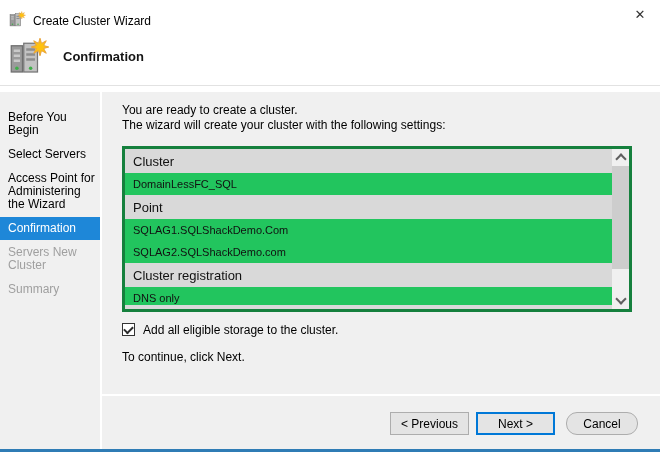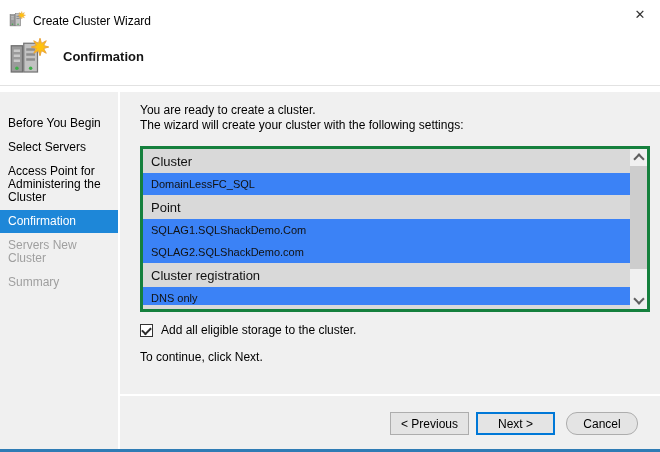--- a/index.html
+++ b/index.html
@@ -12,53 +12,53 @@
   .close-btn{width:40px;height:28px;display:flex;align-items:center;justify-content:center;
     font-size:13px;color:#333;cursor:default;}
   
   .header{height:57px;display:flex;align-items:center;padding:0 0 0 10px;background:#fff;
     border-bottom:1px solid #e2e2e2;}
   .header-icon{width:40px;height:44px;display:flex;align-items:center;}
   .header-title{font-size:13px;font-weight:bold;color:#151515;margin-left:13px;}
   .gap-strip{height:6px;background:#fff;}
   
   .body{position:absolute;top:92px;left:0;right:0;bottom:3px;display:flex;background:#f0f0f0;}
-  .sidebar{width:118px;flex:none;padding-top:20px;}
+  .sidebar{width:100px;flex:none;padding-top:14px;}
   .v-divider{width:2px;background:#fff;flex:none;}
   .right-col{flex:1;display:flex;flex-direction:column;min-width:0;}
   .main{height:302px;box-sizing:border-box;padding:11px 10px 6px 20px;}
   .h-divider{height:2px;background:#fff;}
   .footer{flex:1;display:flex;justify-content:flex-end;align-items:flex-start;
     padding:16px 22px 0 0;gap:7px;}
   
   .step{font-size:12px;line-height:13px;color:#000;padding:5px 2px 5px 8px;margin-bottom:1px;}
   .step.disabled{color:#9f9f9f;}
   .step.active{background:#1e87d8;color:#fff;}
   
   .intro-line{font-size:12px;color:#000;line-height:15px;}
   
   .listbox{position:relative;width:510px;height:166px;box-sizing:border-box;margin-top:13px;
     background:#fff;border:3px solid #15803d;}
   .lb-rows{position:absolute;top:0;left:0;right:17px;bottom:0;overflow:hidden;}
   .row-header{height:24px;background:#d9d9d9;font-size:13px;color:#111;display:flex;
     align-items:center;padding-left:8px;}
-  .row-value{height:22px;background:#3b82f6;font-size:11px;color:#111;display:flex;
+  .row-value{height:22px;background:#22c55e;font-size:11px;color:#111;display:flex;
     align-items:center;padding-left:8px;}
   .lb-sliver{position:absolute;left:0;right:17px;bottom:0;height:4px;background:#d9d9d9;}
   
   .scrollbar{position:absolute;top:0;right:0;bottom:0;width:17px;background:#f0f0f0;}
   .sb-btn{position:absolute;left:0;right:0;height:17px;display:flex;align-items:center;justify-content:center;}
   .sb-btn.up{top:0;}
   .sb-btn.down{bottom:0;}
   .chev{width:6px;height:6px;border-left:2px solid #5f5f5f;border-top:2px solid #5f5f5f;}
   .chev.u{transform:rotate(45deg);margin-top:3px;}
   .chev.d{transform:rotate(225deg);margin-top:-3px;}
   .sb-thumb{position:absolute;left:0;right:0;top:17px;height:103px;background:#cdcdcd;}
   
-  .cb-row{display:flex;align-items:flex-end;margin-top:11px;}
+  .cb-row{display:flex;align-items:flex-start;margin-top:11px;}
   .cb{width:13px;height:13px;box-sizing:border-box;background:#fff;border:1px solid #333;
     position:relative;flex:none;}
   .cb .tick{position:absolute;left:1px;top:2px;width:7px;height:4px;border-left:2px solid #2b2b2b;
     border-bottom:2px solid #2b2b2b;transform:rotate(-45deg);display:none;}
   .cb.checked .tick{display:block;}
   .cb-label{font-size:12px;color:#000;margin-left:8px;}
   .continue-text{font-size:12px;color:#000;margin-top:13px;}
   
   .btn{min-width:72px;height:23px;box-sizing:border-box;background:#e4e4e4;border:1px solid #adadad;
     font-family:inherit;font-size:12px;color:#000;display:flex;align-items:center;justify-content:center;
@@ -108,21 +108,21 @@
       </svg>
     </span>
     <span class="header-title">Confirmation</span>
   </div>
   <div class="gap-strip"></div>
 
   <div class="body">
     <div class="sidebar">
         <div class="step">Before You Begin</div>
         <div class="step">Select Servers</div>
-        <div class="step">Access Point for Administering the Cluster</div>
+        <div class="step">Access Point for Administering the Wizard</div>
         <div class="step active" style="background: rgb(30, 135, 216);">Confirmation</div>
         <div class="step disabled">Servers New Cluster</div>
         <div class="step disabled">Summary</div>
       </div>
     <div class="v-divider"></div>
     <div class="right-col">
 
       <div class="main">
         <div class="intro-line">You are ready to create a cluster.</div>
         <div class="intro-line">The wizard will create your cluster with the following settings:</div>

